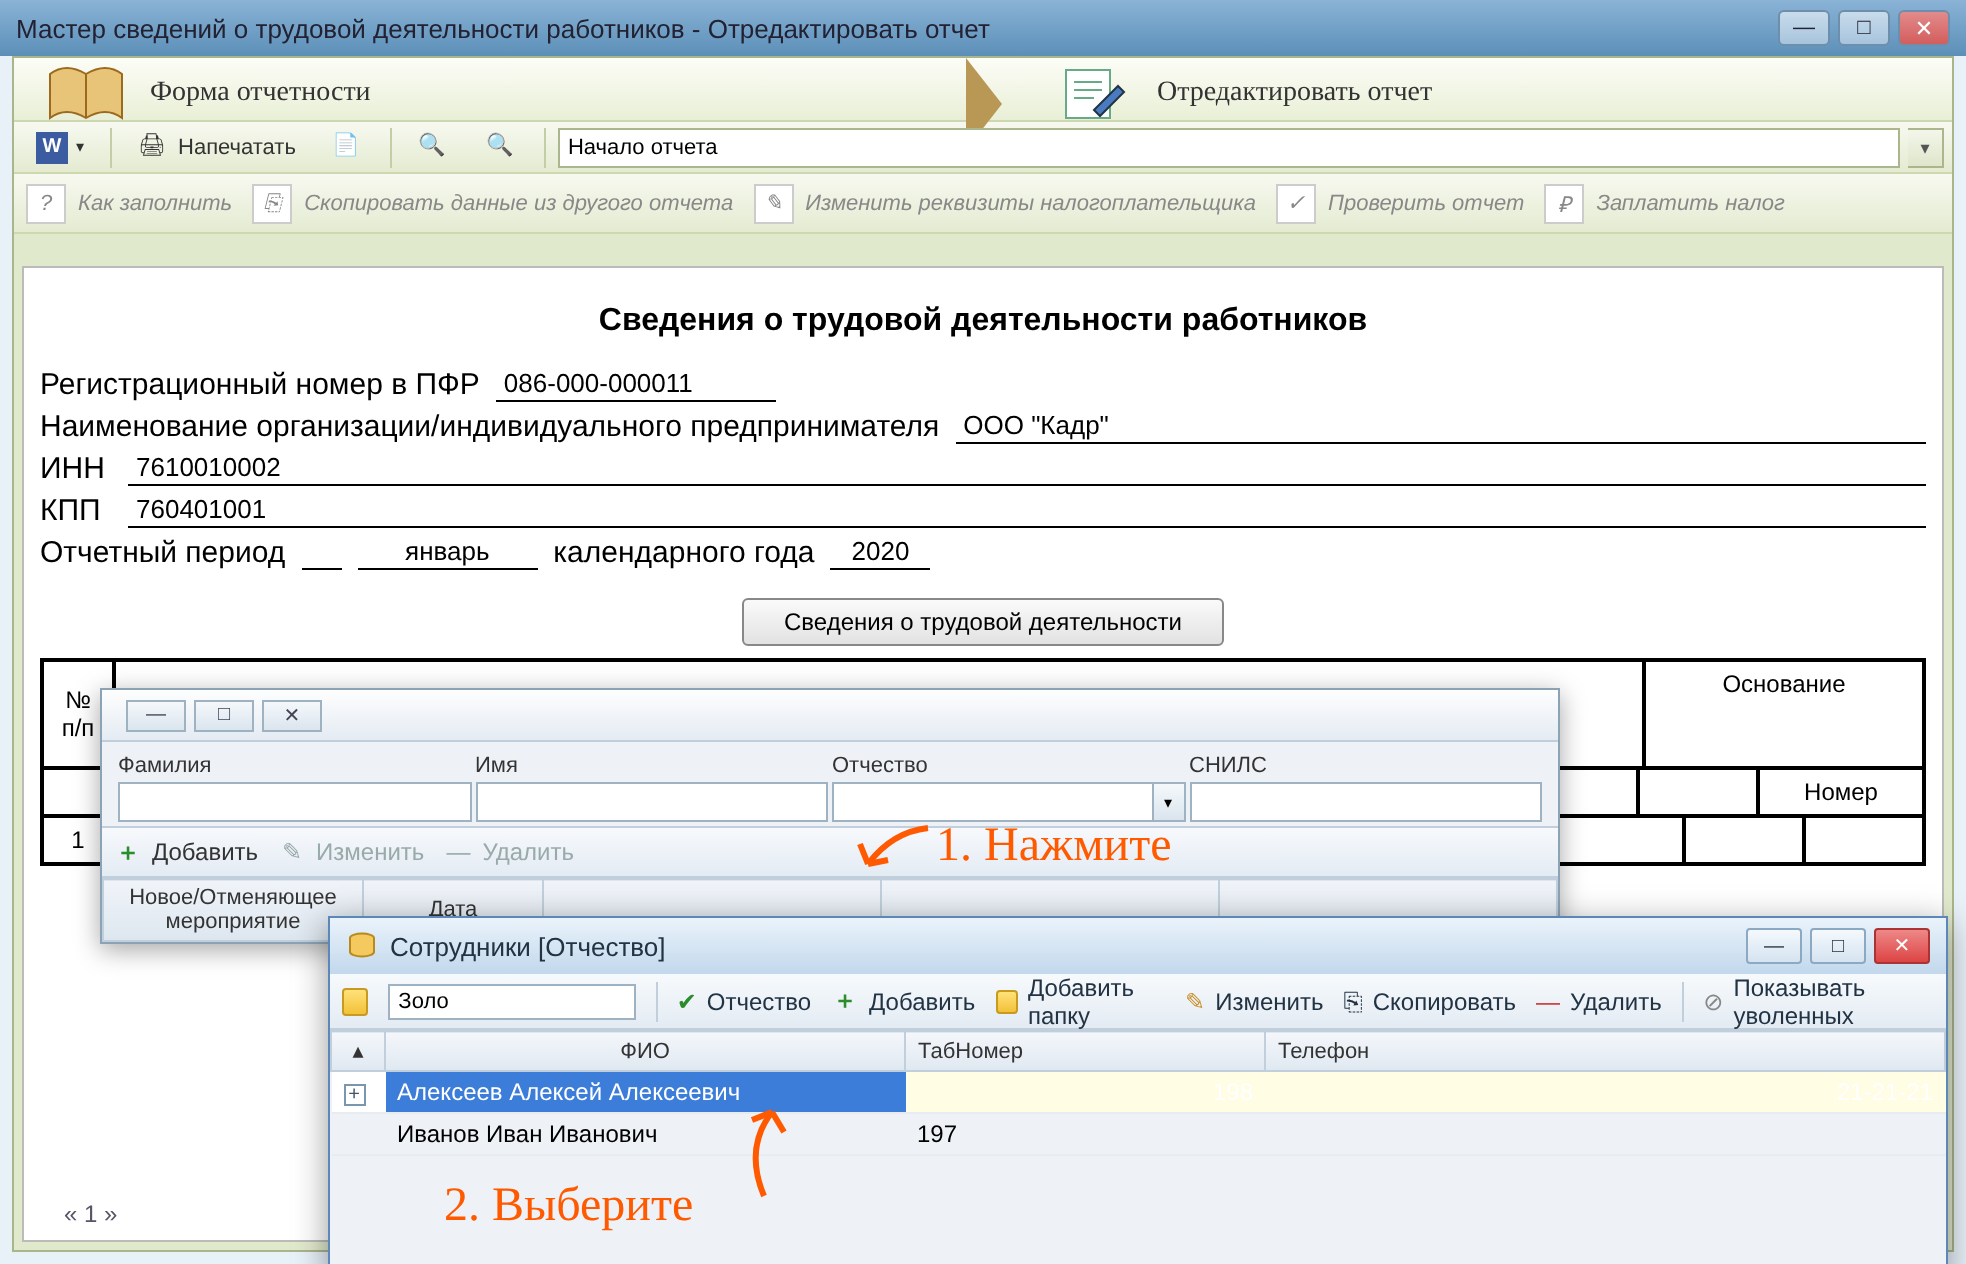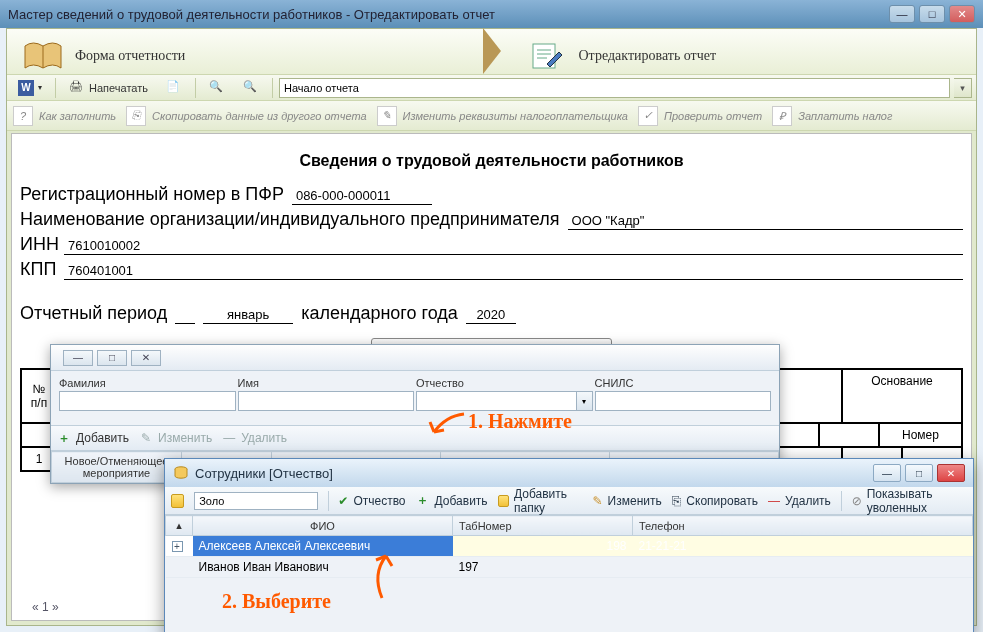--- a/index.html
+++ b/index.html
@@ -8,21 +8,21 @@
   
   .main-titlebar { height: 28px; background: linear-gradient(#8ab3d6,#5c8fb8); display: flex; align-items: center; padding: 0 8px; color: #fff; }
   .main-titlebar .title { flex: 1; font-size: 13px; color: #223; }
   .win-btn { width: 26px; height: 18px; margin-left: 4px; background: linear-gradient(#c8dceb,#a7c4dd); border: 1px solid #6d8fab; border-radius: 3px; display:flex; align-items:center; justify-content:center; font-size:11px; color:#223; }
   .win-btn.close { background: linear-gradient(#e28b8b,#d35d5d); color:#fff; }
   
   
   .main-area { position:absolute; top:28px; left:6px; right:6px; bottom:6px; background:#e1e9cd; border:1px solid #a9b58b; }
   
   
-  .wizard-header { height:46px; background: linear-gradient(#fcfdf7,#e9efd6); border-bottom:1px solid #cdd7b0; display:flex; align-items:flex-end; }
+  .wizard-header { height:32px; background: linear-gradient(#fcfdf7,#e9efd6); border-bottom:1px solid #cdd7b0; display:flex; align-items:flex-start; }
   .wizard-step { flex:1; display:flex; align-items:center; padding:0 14px; font-size:14px; position:relative; }
   .wizard-icon { width:44px; height:36px; margin-right:10px; display:flex; align-items:center; justify-content:center; }
   .wizard-step .label { font-family: Georgia, serif; color:#333; }
   .wizard-arrow { width:0; height:0; border-top:23px solid transparent; border-bottom:23px solid transparent; border-left:18px solid #b99856; margin:0 10px; }
   
   
   .toolbar { height:26px; background: linear-gradient(#f7f9f0,#e4ebd1); border-bottom:1px solid #cdd7b0; display:flex; align-items:center; padding:0 4px; gap:4px; }
   .tb-btn { height:22px; padding:0 6px; border:1px solid transparent; border-radius:3px; display:flex; align-items:center; gap:4px; font-size:11px; color:#333; }
   .tb-icon { width:16px; height:16px; display:inline-block; }
   .tb-sep { width:1px; height:20px; background:#c3cda6; margin:0 2px; }
@@ -32,37 +32,37 @@
   
   .actionbar { height:30px; background: linear-gradient(#f7f9f0,#e4ebd1); border-bottom:1px solid #cdd7b0; display:flex; align-items:center; padding:0 6px; gap:10px; }
   .act-btn { display:flex; align-items:center; gap:6px; color:#888; font-style:italic; font-size:11px; }
   .act-icon { width:20px; height:20px; border:1px solid #ccc; background:#fff; display:flex; align-items:center; justify-content:center; font-size:11px; color:#888; }
   
   
   .doc { position:absolute; left:4px; right:4px; top:104px; bottom:4px; background:#fff; border:1px solid #bbb; overflow:hidden; }
   .doc-inner { padding:12px 8px 6px 8px; color:#000; font-size:13px; }
   .doc h1 { text-align:center; font-size:16px; font-weight:bold; margin:6px 0 14px; }
   .field-row { display:flex; align-items:flex-end; gap:8px; margin:4px 0; }
-  .field-label { font-size:18px; }
+  .field-label { font-size:15px; }
   .field-val { border-bottom:1px solid #000; padding:0 4px 1px; min-width:40px; }
   .field-val.wide { flex:1; }
   
   .panel-btn { margin:14px auto 6px; display:block; padding:4px 20px; border:1px solid #888; background:linear-gradient(#fafafa,#e2e2e2); border-radius:3px; font-size:12px; }
   
   .grid-outer { border:1px solid #000; margin-top:4px; }
   .grid-header-row { display:flex; }
   .grid-header-cell { border:1px solid #000; padding:4px 6px; font-size:12px; text-align:center; background:#fff; }
   
   
   .dialog { position:absolute; left:50px; top:344px; width:730px; background:#eef2f7; border:1px solid #8ca3b6; box-shadow:0 3px 12px rgba(0,0,0,0.35); }
   .dlg-title { height:26px; background:linear-gradient(#fefefe,#e4ebf3); border-bottom:1px solid #c0cfdb; display:flex; align-items:center; padding:0 8px; font-size:12px; color:#333; }
   .dlg-title .flex { flex:1; }
   .dlg-winbtn { width:30px; height:16px; margin-left:4px; border:1px solid #9fb2c2; background:linear-gradient(#f4f8fb,#dbe5ee); display:flex; align-items:center; justify-content:center; font-size:10px; color:#445; }
   .dlg-body { padding:6px 8px 2px; }
-  .dlg-row { display:flex; gap:2px; margin-bottom:12px; }
+  .dlg-row { display:flex; gap:2px; margin-bottom:0; }
   .dlg-field { flex:1; }
   .dlg-field label { display:block; font-size:11px; color:#333; margin-bottom:2px; }
   .dlg-field input { width:100%; height:20px; border:1px solid #9fb2c2; background:#fff; padding:0 4px; font-size:12px; }
   .dlg-spin { display:flex; }
   .dlg-spin .spinbtn { width:16px; height:20px; border:1px solid #9fb2c2; border-left:none; background:linear-gradient(#f4f8fb,#dbe5ee); display:flex; align-items:center; justify-content:center; font-size:8px; }
   
   .dlg-toolbar { border-top:1px solid #c0cfdb; border-bottom:1px solid #c0cfdb; background:linear-gradient(#f7f9fc,#e3ebf3); height:26px; display:flex; align-items:center; padding:0 6px; gap:10px; }
   .dlg-tb-btn { display:flex; align-items:center; gap:5px; font-size:12px; color:#333; }
   .dlg-tb-btn.disabled { color:#9aa; }
   .ico { width:14px; height:14px; display:inline-flex; align-items:center; justify-content:center; font-size:12px; }
@@ -83,25 +83,25 @@
   .emp-winbtn.close { background:linear-gradient(#e88,#d44); color:#fff; border-color:#a33; }
   .emp-toolbar { height:28px; background:linear-gradient(#f7fafc,#e3ebf3); border-bottom:1px solid #c0cfdb; display:flex; align-items:center; padding:0 6px; gap:10px; }
   .emp-tb-btn { display:flex; align-items:center; gap:5px; font-size:12px; color:#234; }
   .yellow-folder { width:16px; height:14px; background:linear-gradient(#ffe27a,#f2c138); border:1px solid #c89b1f; border-radius:2px; }
   .emp-path { height:18px; border:1px solid #9fb2c2; background:#fff; padding:0 4px; font-size:11px; min-width:50px; }
   
   .emp-grid thead td { background:linear-gradient(#f4f7fb,#dfe8f1); border:1px solid #c0cfdb; font-size:11px; color:#333; text-align:left; padding:3px 6px; }
   .emp-grid tbody tr td { border-bottom:1px solid #e6ecf2; padding:3px 6px; font-size:12px; }
   .emp-grid tbody tr.sel td { background:#3b7dd8; color:#fff; }
   .emp-grid tbody tr.sel td.fio { background:#3b7dd8; }
-  .emp-grid tbody tr td.right-bg { background:#fffde3; }
+  .emp-grid tbody tr td.right-bg { background:#fffde3;text-align:right; }
   .exp-ico { display:inline-block; width:11px; height:11px; border:1px solid #7a97b0; background:#fff; text-align:center; line-height:9px; font-size:10px; color:#456; margin-right:4px; }
   
   
-  .anno { position:absolute; font-family: "Comic Sans MS", cursive; color:#ff5a00; font-weight:bold; font-size:20px; pointer-events:none; }
+  .anno { position:absolute; font-family: "Comic Sans MS", cursive; color:#ff5a00; font-weight:normal; font-size:24px; pointer-events:none; }
   .arrow1 { position:absolute; left:428px; top:412px; width:40px; height:30px; pointer-events:none; }
   .arrow2 { position:absolute; left:362px; top:554px; width:40px; height:50px; pointer-events:none; }
   
   
   .pagination { position:absolute; left:20px; bottom:6px; font-size:12px; color:#556; }
 </style>
 </head>
 <body>
 
 <div class="main-titlebar">
@@ -197,35 +197,35 @@
         <span class="field-val wide">ООО "Кадр"</span>
       </div>
       <div class="field-row">
         <span class="field-label" style="width:36px">ИНН</span>
         <span class="field-val wide">7610010002</span>
       </div>
       <div class="field-row">
         <span class="field-label" style="width:36px">КПП</span>
         <span class="field-val wide">760401001</span>
       </div>
-      <div class="field-row" style="margin-top:23px;">
+      <div class="field-row" style="margin-top:4px;">
         <span class="field-label">Отчетный период</span>
         <span class="field-val" style="min-width:20px"></span>
         <span class="field-val" style="min-width:90px;text-align:center">январь</span>
         <span class="field-label">календарного года</span>
         <span class="field-val" style="min-width:50px;text-align:center">2020</span>
       </div>
 
       <button class="panel-btn">Сведения о трудовой деятельности</button>
 
       <div class="grid-outer">
         <div class="grid-header-row">
           <div class="grid-header-cell" style="width:36px;height:54px;display:flex;align-items:center;justify-content:center">№ п/п</div>
           <div class="grid-header-cell" style="flex:1"></div>
-          <div class="grid-header-cell" style="width:120px">Основание</div>
+          <div class="grid-header-cell" style="width:140px">Основание</div>
         </div>
         <div class="grid-header-row">
           <div class="grid-header-cell" style="width:36px"></div>
           <div class="grid-header-cell" style="flex:1"></div>
           <div class="grid-header-cell" style="width:60px"></div>
           <div class="grid-header-cell" style="width:83px">Номер</div>
         </div>
         <div class="grid-header-row">
           <div class="grid-header-cell" style="width:36px;text-align:center">1</div>
           <div class="grid-header-cell" style="flex:1"></div>

